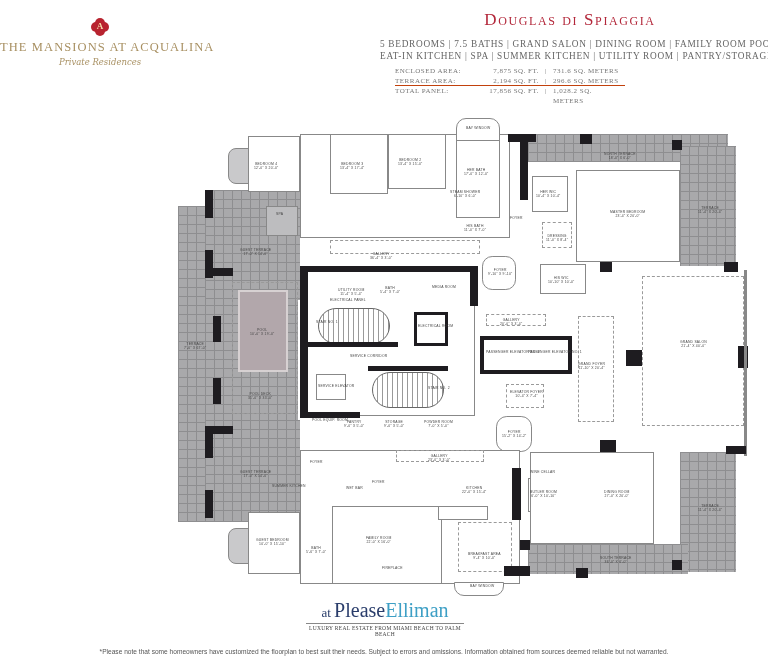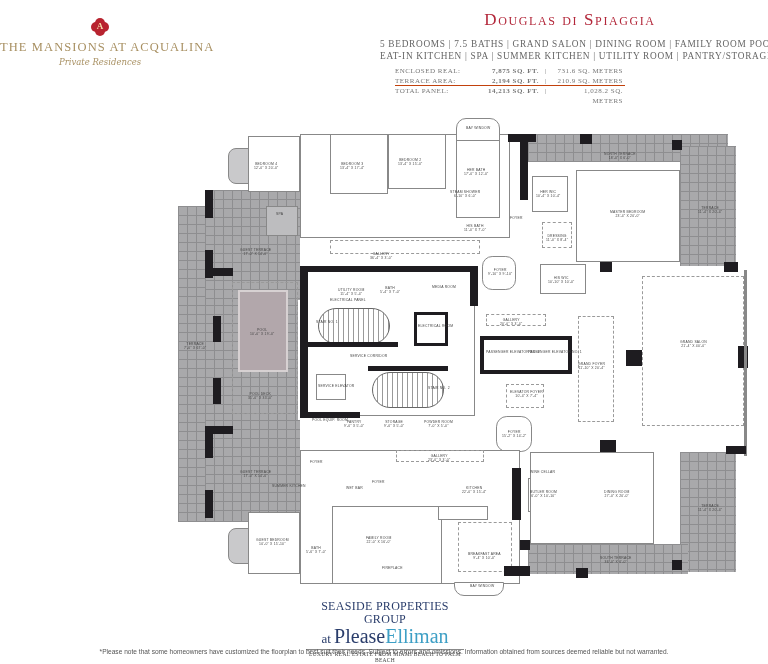--- a/index.html
+++ b/index.html
@@ -15,23 +15,23 @@
   .brand-sub { font-size: 8.5px; font-style: italic; color: #a89062; margin-top: 2px; font-family: "DejaVu Serif", serif; }
 
   
   .title { position: absolute; left: 410px; top: 10px; width: 320px; text-align: center; font-size: 17px; color: #b3273a; letter-spacing: 1.6px; font-variant: small-caps; }
   .features { position: absolute; left: 380px; top: 38px; width: 388px; text-align: center; font-size: 9.3px; color: #666; letter-spacing: 0.7px; line-height: 12px; white-space: nowrap; }
   .areas { position: absolute; left: 395px; top: 66px; width: 230px; font-size: 7px; color: #777; letter-spacing: 0.5px; }
   .area-row { display: flex; height: 10px; line-height: 10px; }
   .area-row.bordered { border-bottom: 1px solid #c2410c; }
   .area-row span { display: inline-block; }
   .area-row .lbl { width: 80px; }
-  .area-row .sqft { width: 64px; text-align: right; font-weight: bold; }
+  .area-row .sqft { width: 64px; text-align: right; }
   .area-row .sep { width: 14px; text-align: center; }
-  .area-row .sqm { width: 70px; text-align: right; }
+  .area-row .sqm { width: 70px; }
 
   
   .plan { position: absolute; left: 0; top: 0; width: 768px; height: 600px; }
   .abs { position: absolute; }
   .terrace { background: #a9a9ab; background-image: linear-gradient(#8e8e90 1px, transparent 1px), linear-gradient(90deg, #8e8e90 1px, transparent 1px); background-size: 9px 9px; }
   .room { background: #fff; border: 1px solid #888; }
   .wall { background: #1e1c20; }
   .dash { border: 1px dashed #9a9a9a; }
   .pool { background: #b2a7ab; border: 2px solid #d7d1d2; }
   .rlabel { position: absolute; font-family: "Liberation Sans", sans-serif; font-size: 3.4px; color: #444; text-align: center; line-height: 4.2px; letter-spacing: 0.2px; white-space: nowrap; }
@@ -62,34 +62,34 @@
   <div class="brand-sub">Private Residences</div>
 </div>
 
 <div class="title">Douglas di Spiaggia</div>
 <div class="features">
   <div>5 BEDROOMS  |  7.5 BATHS  |  GRAND SALON  |  DINING ROOM  |  FAMILY ROOM POOL</div>
   <div>EAT-IN KITCHEN  |  SPA  |  SUMMER KITCHEN  |  UTILITY ROOM  |  PANTRY/STORAGE ROOM</div>
 </div>
 <div class="areas">
   <div class="area-row">
-    <span class="lbl">ENCLOSED REAL:</span>
+    <span class="lbl">ENCLOSED AREA:</span>
     <span class="sqft">7,875 SQ. FT.</span>
     <span class="sep">|</span>
     <span class="sqm">731.6 SQ. METERS</span>
   </div>
   <div class="area-row bordered">
     <span class="lbl">TERRACE AREA:</span>
     <span class="sqft">2,194 SQ. FT.</span>
     <span class="sep">|</span>
-    <span class="sqm">210.9 SQ. METERS</span>
+    <span class="sqm">296.6 SQ. METERS</span>
   </div>
   <div class="area-row">
     <span class="lbl">TOTAL PANEL:</span>
-    <span class="sqft">14,213 SQ. FT.</span>
+    <span class="sqft">17,856 SQ. FT.</span>
     <span class="sep">|</span>
     <span class="sqm">1,028.2 SQ. METERS</span>
   </div>
 </div>
 
 <div class="plan">
 
   <div class="abs terrace" style="left:178px;top:206px;width:120px;height:316px;"></div>
   <div class="abs terrace" style="left:205px;top:190px;width:95px;height:110px;"></div>
   <div class="abs terrace" style="left:205px;top:420px;width:95px;height:98px;"></div>
@@ -387,17 +387,16 @@
       <div>POOL</div>
       <div>10'-0" X 19'-0"</div>
     </div>
   <div class="rlabel" style="left:248px;top:392px;">
       <div>POOL DECK</div>
       <div>31'-0" X 33'-0"</div>
     </div>
 </div>
 
 <div class="footer-logo">
-  <div class="seaside">SEASIDE PROPERTIES GROUP</div>
   <div class="douglas"><span class="at">at </span><span>Please</span><span class="ell">Elliman</span></div>
   <div class="tagline">LUXURY REAL ESTATE FROM MIAMI BEACH TO PALM BEACH</div>
 </div>
 <div class="disclaimer">*Please note that some homeowners have customized the floorplan to best suit their needs. Subject to errors and omissions. Information obtained from sources deemed reliable but not warranted.</div>
 
 </body></html>

